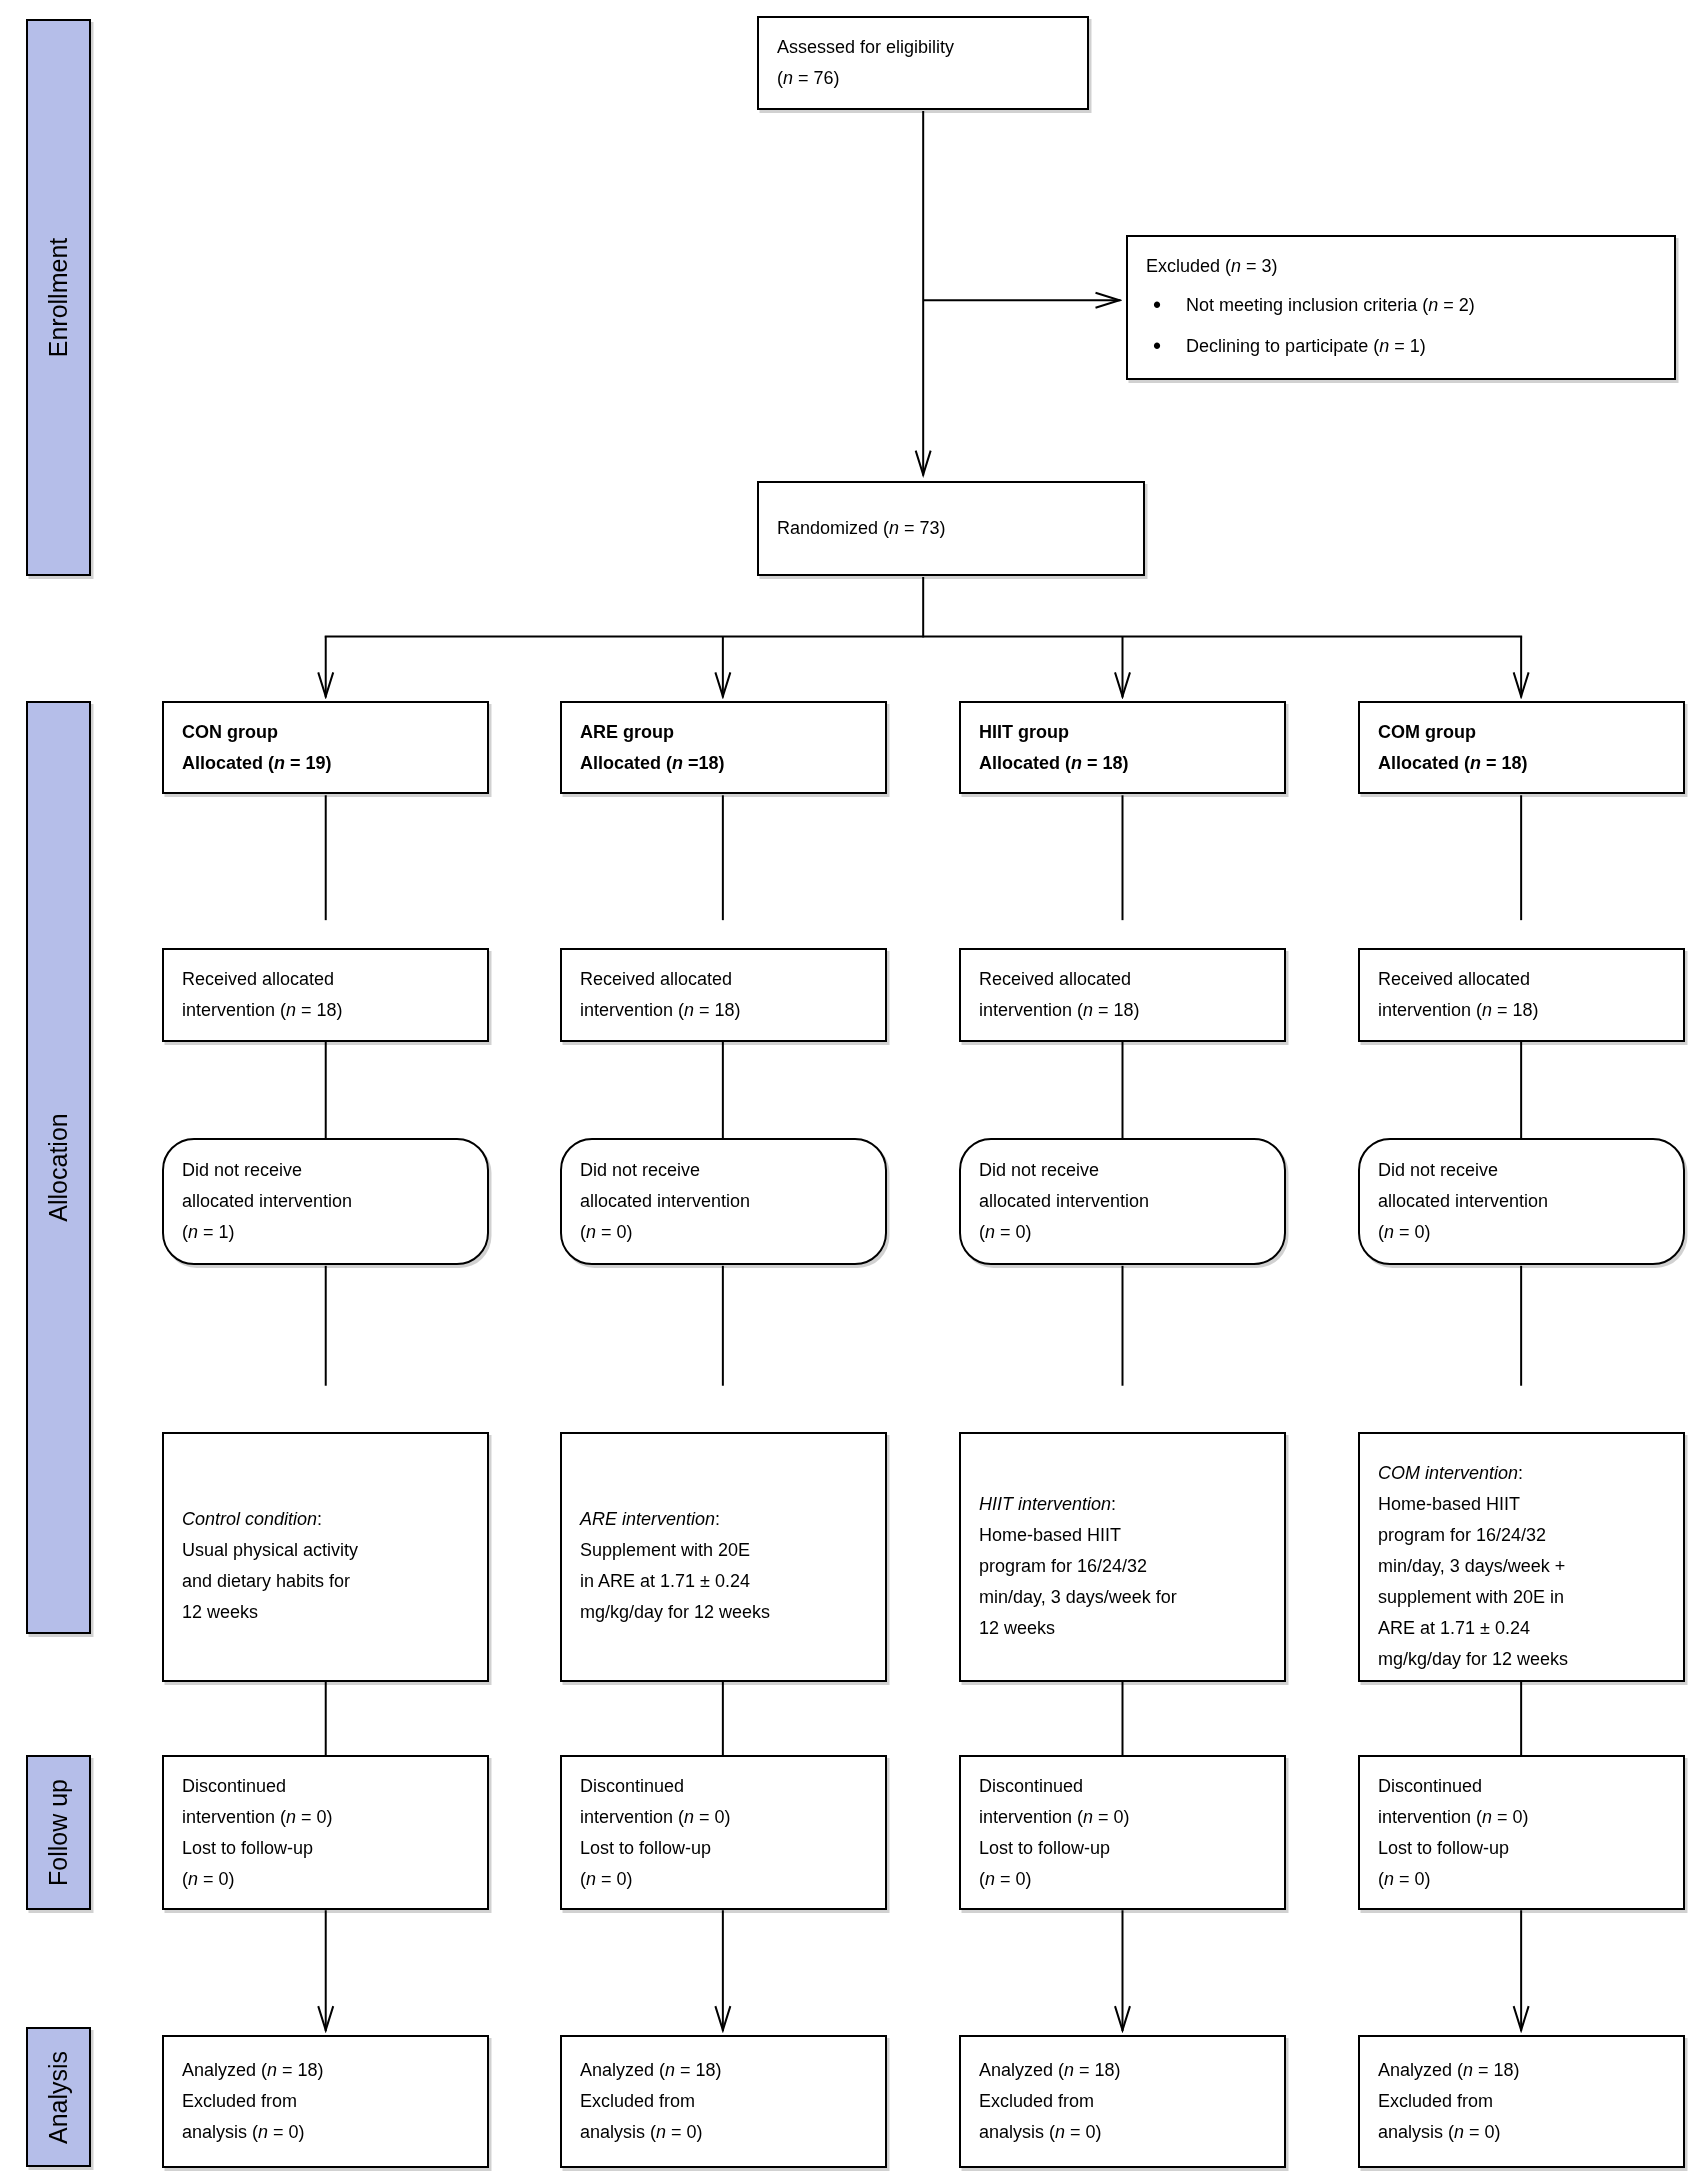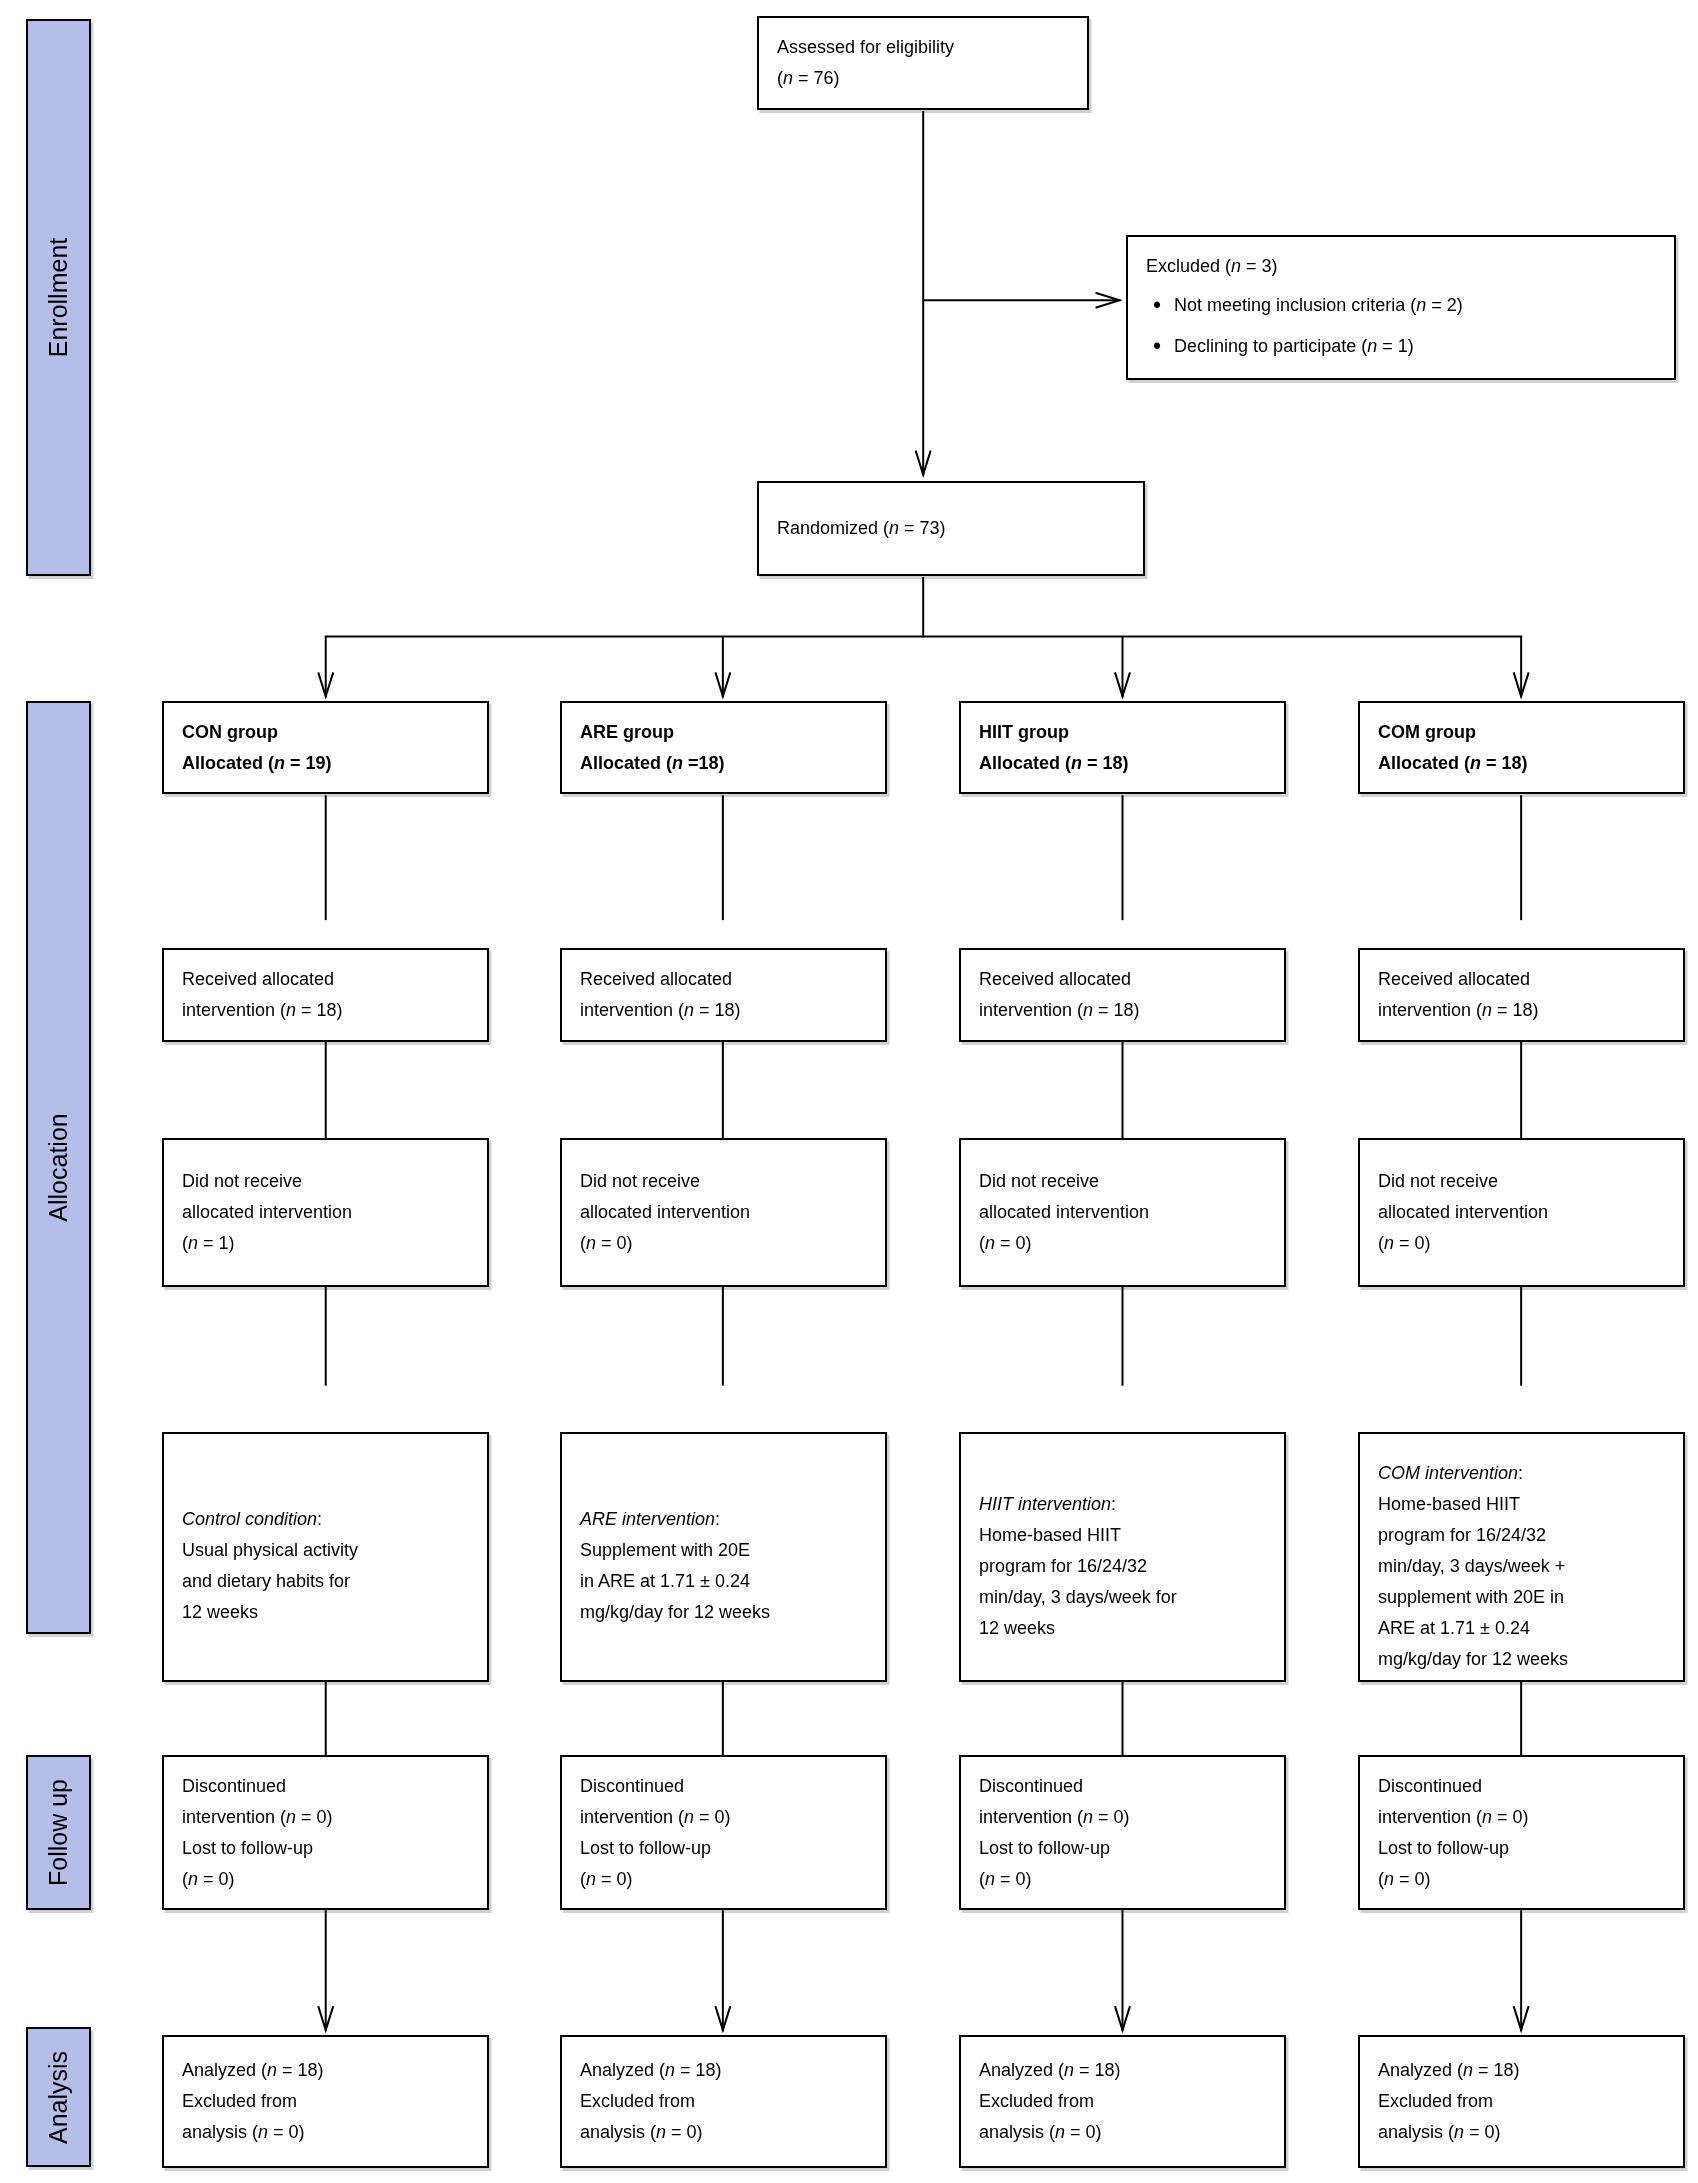--- a/index.html
+++ b/index.html
@@ -16,28 +16,28 @@
     display:flex;flex-direction:column;justify-content:center;
     padding:5px 18px;
     box-shadow:2.5px 3px 0 rgba(0,0,0,0.18);
     font-size:18px;line-height:31px;
   }
   .box-text{white-space:nowrap;}
   .col{position:absolute;top:0;width:327px;height:100%;}
   .col .box{left:0;right:0;}
   .r1{top:701px;height:93px;font-weight:bold;}
   .r2{top:948px;height:94px;}
-  .r3{top:1138px;height:149px;}
+  .r3{top:1138px;height:127px;border-radius:32px;}
   .r4{top:1432px;height:250px;justify-content:center;padding-top:23px;}
   .r5{top:1755px;height:155px;}
   .r6{top:2035px;height:133px;}
   .eligibility{left:757px;top:16px;width:332px;height:94px;}
   .excluded{left:1126px;top:235px;width:550px;height:145px;}
   .randomized{left:757px;top:481px;width:388px;height:95px;}
-  .bullet-row{display:flex;gap:13px;margin-top:8px;padding-left:7px;align-items:flex-start;}
+  .bullet-row{display:flex;gap:25px;margin-top:8px;padding-left:7px;align-items:flex-start;}
   .bullet{flex:0 0 auto;}
   .bullet::before{content:"\2022";font-size:23px;}
   .side{
     position:absolute;left:26px;width:65px;
     background:var(--sidebar-fill,#b5bee9);
     border:2.5px solid var(--border,#000);box-sizing:border-box;
     display:flex;align-items:center;justify-content:center;
     box-shadow:2.5px 3px 0 rgba(0,0,0,0.18);
   }
   .side .rot{transform:rotate(-90deg);white-space:nowrap;font-size:25px;}

